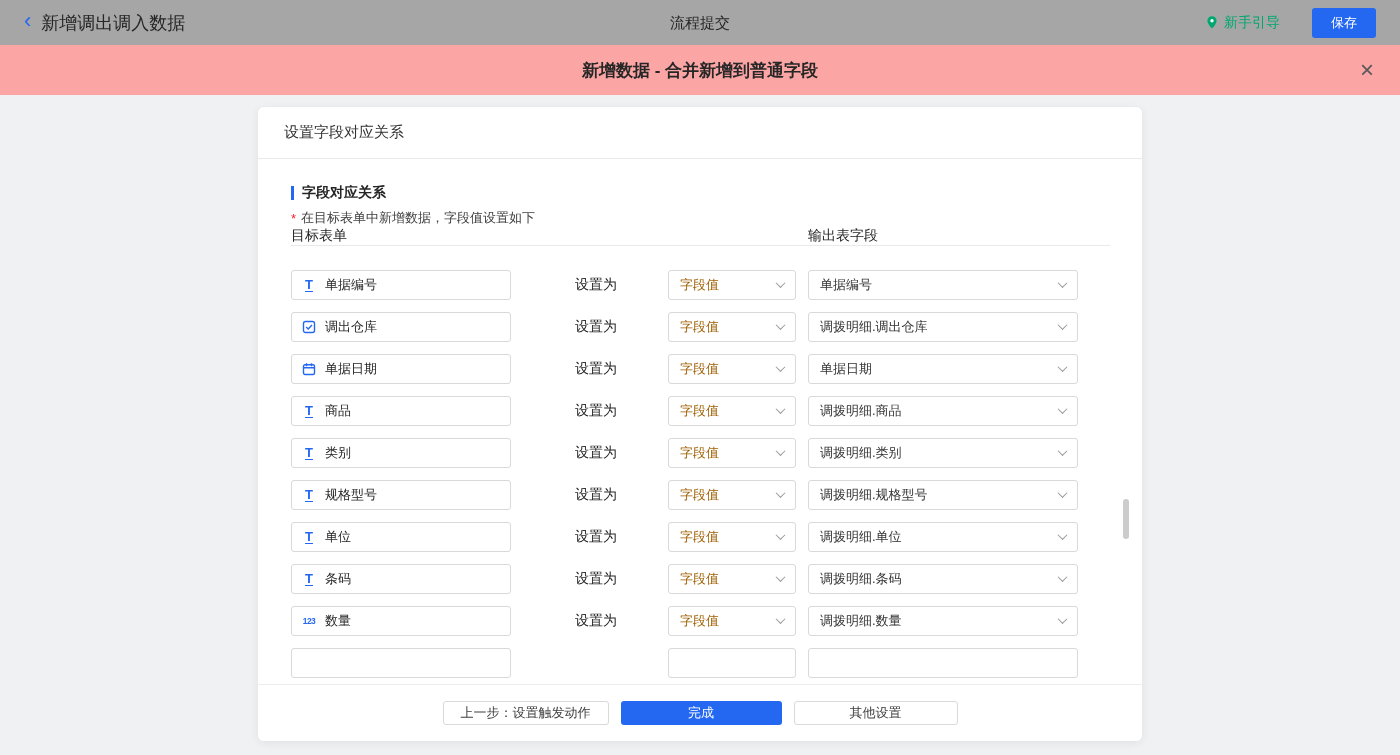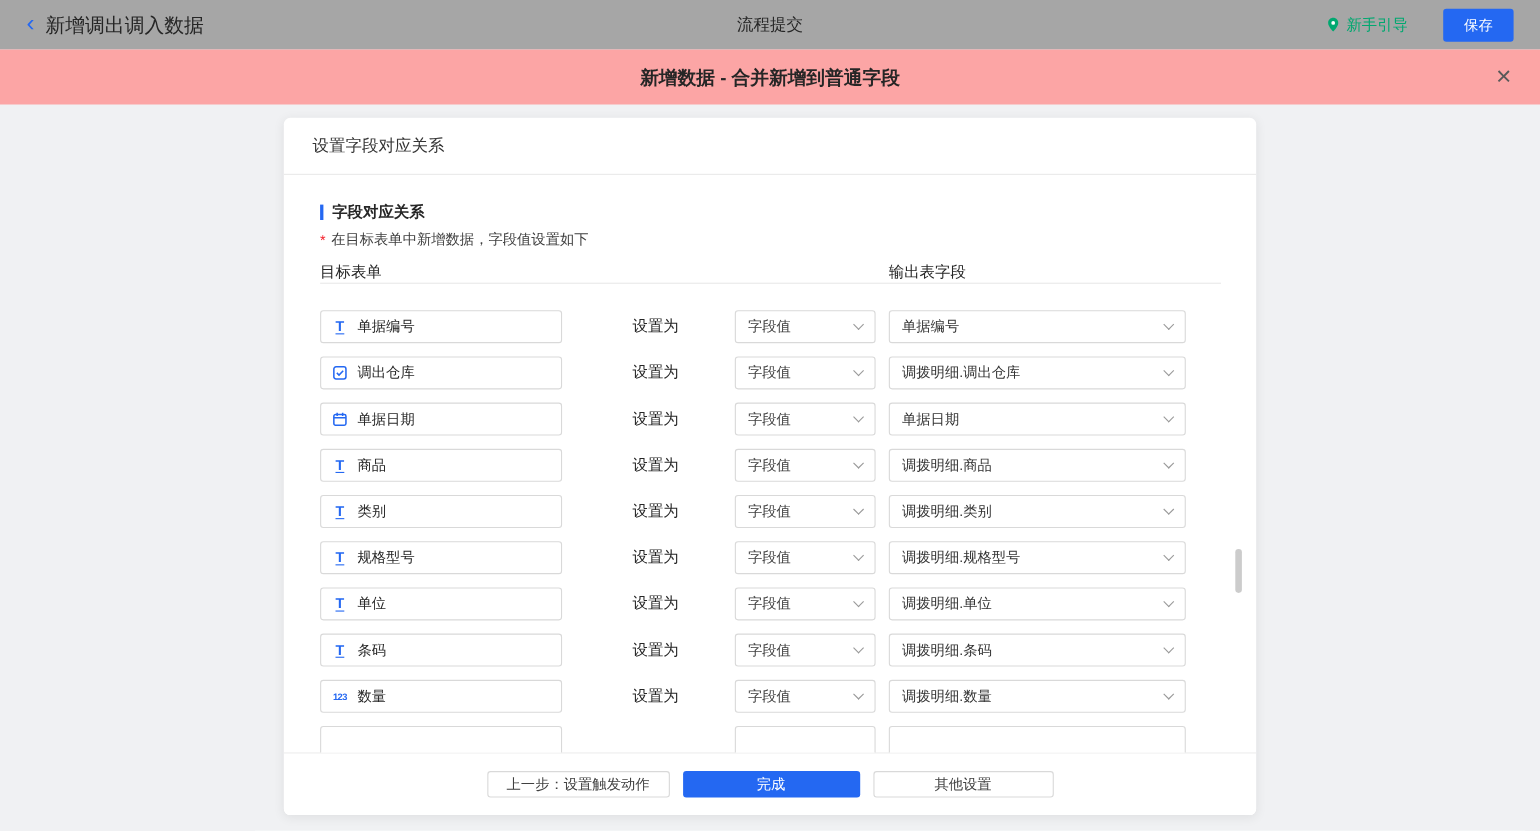--- a/index.html
+++ b/index.html
@@ -63,40 +63,40 @@
   .card-body {
     flex: 1 1 auto; position: relative; overflow: hidden;
     padding: 24px 32px 0 33px;
   }
   .section-title { display: flex; align-items: center; height: 20px; }
   .accent-bar { width: 3px; height: 14px; background: var(--accent, #2468F2); margin-right: 8px; }
   .section-title-text { font-size: 14px; font-weight: 700; color: #262626; }
   .note { margin-top: 6px; height: 18px; font-size: 13px; color: #404040; display: flex; align-items: center; }
   .asterisk { color: var(--danger, #f5222d); margin-right: 5px; font-size: 13px; }
   .cols {
-    margin-top: 12px; display: flex; font-size: 14px; color: #262626;
+    display: flex; font-size: 14px; color: #262626;
     padding-bottom: 0; border-bottom: 1px solid #e9e9e9;
   }
   .col-left { width: 517px; }
   .rows { padding-top: 18px; }
   .map-row { display: flex; align-items: center; height: 42px; }
   .field-box {
     width: 220px; height: 30px; border: 1px solid #d9d9d9; border-radius: 3px;
     background: #fff; display: flex; align-items: center; gap: 8px;
     padding: 0 9px; font-size: 13px; color: #262626;
   }
   .f-icon { display: inline-flex; align-items: center; justify-content: center;
             width: 16px; color: var(--accent, #2468F2); flex: 0 0 16px; }
   .ic-t { font-size: 13px; font-weight: 700; border-bottom: 1px solid var(--accent, #2468F2); line-height: 13px; }
   .ic-123 { font-size: 8.5px; font-weight: 700; letter-spacing: -0.5px; }
   .setas { margin-left: 64px; width: 42px; font-size: 14px; color: #262626; flex: 0 0 42px; }
   .dd {
     height: 30px; border: 1px solid #d9d9d9; border-radius: 3px; background: #fff;
     display: flex; align-items: center; justify-content: space-between;
-    padding: 0 11px; font-size: 13px; color: #404040; cursor: pointer;
+    padding: 0 11px; font-size: 13px; color: #a16207; cursor: pointer;
   }
   .dd1 { width: 128px; margin-left: 51px; }
   .dd2 { width: 270px; margin-left: 12px; color: #333; }
   .chev {
     width: 7px; height: 7px; border-right: 1.5px solid #999; border-bottom: 1.5px solid #999;
     transform: rotate(45deg) translate(-1px,-1px); margin-top: -2px; flex: 0 0 7px;
   }
   .scroll-thumb {
     position: absolute; right: 13px; top: 340px;
     width: 6px; height: 40px; border-radius: 3px; background: #cccccc;

